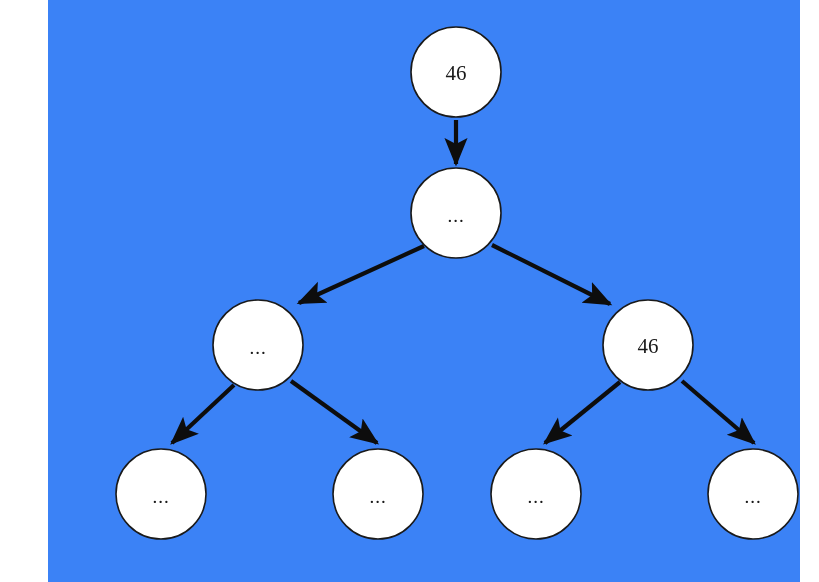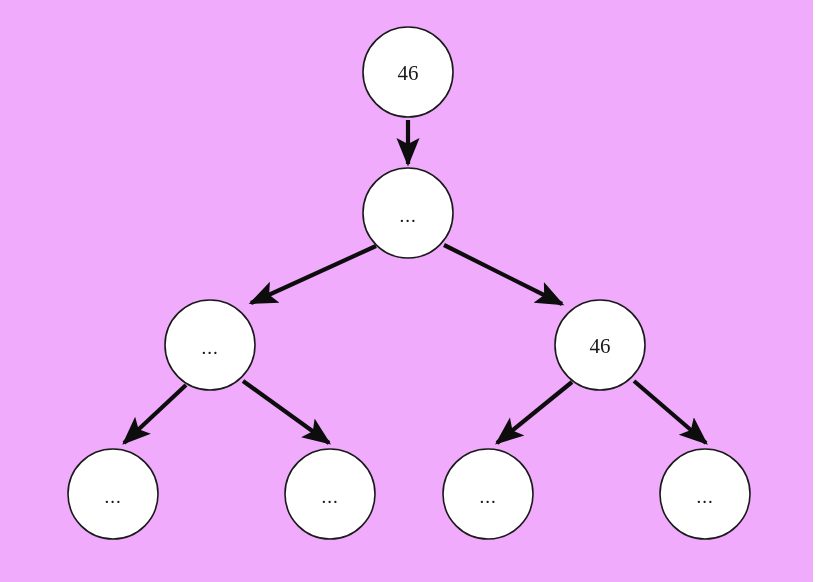--- a/index.html
+++ b/index.html
@@ -3,25 +3,26 @@
 <meta charset="utf-8">
 <title>Tree Diagram</title>
 <style>
   html, body {
     margin: 0;
     padding: 0;
     background: #ffffff;
   }
   #canvas {
     position: relative;
-    width: 813px;
+    width: 752px;
     height: 582px;
-    background: #f0abfc;
+    background: #3b82f6;
     font-family: "Liberation Serif", "DejaVu Serif", serif;
     overflow: hidden;
+    margin-left: 48px;
   }
   #tree-svg {
     position: absolute;
     left: 0;
     top: 0;
     width: 819px;
     height: 582px;
     display: block;
   }
   .node-circle {

